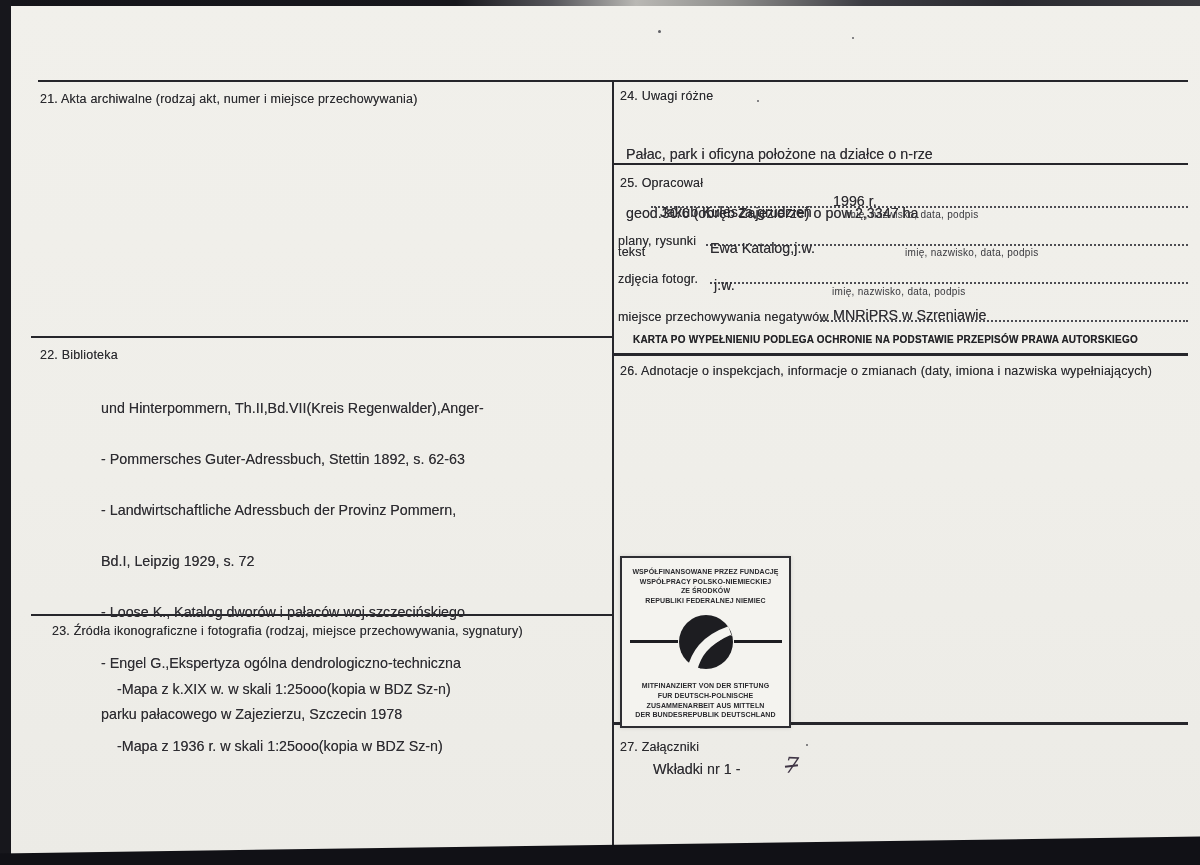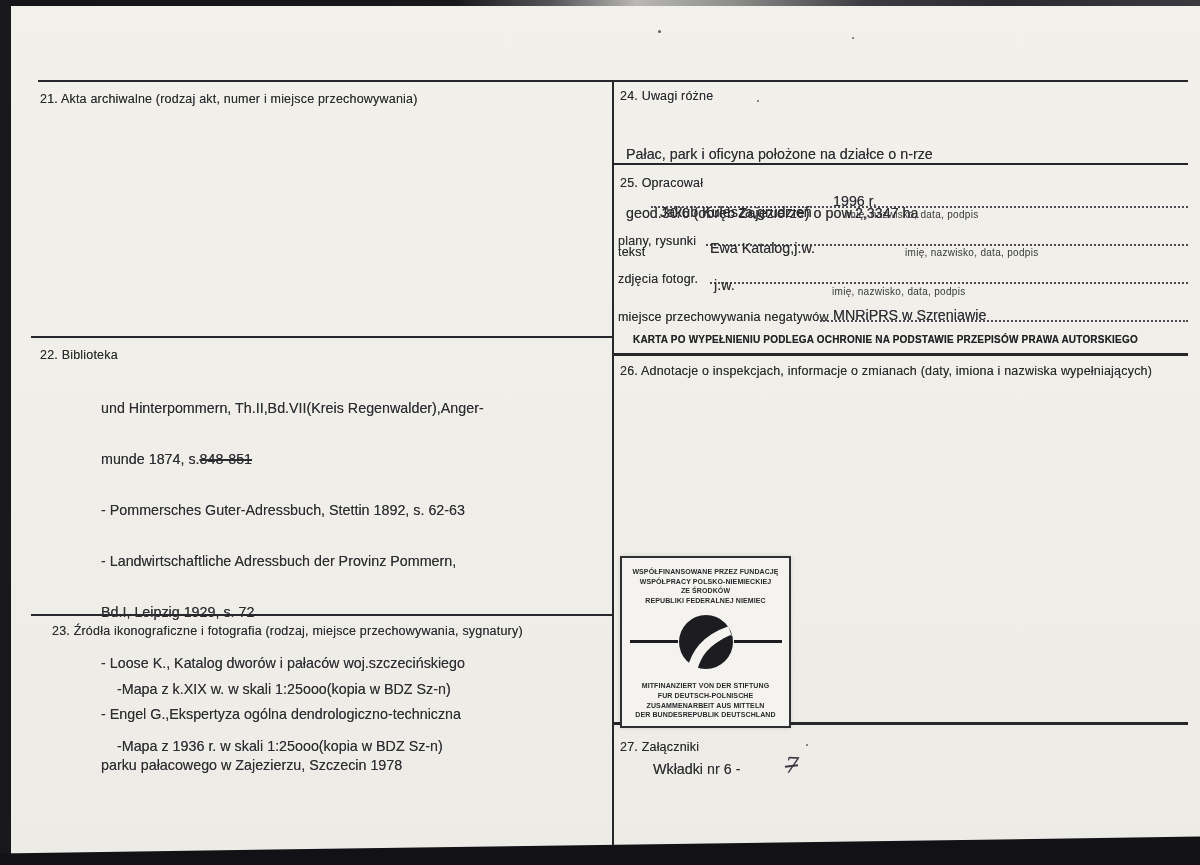--- a/index.html
+++ b/index.html
@@ -44,21 +44,20 @@
   <div class="abs hline" style="left:31px;top:614px;width:581px;"></div>
   <div class="abs hline" style="left:613px;top:163px;width:575px;"></div>
   <div class="abs hline thick" style="left:613px;top:353px;width:575px;"></div>
   <div class="abs hline thick" style="left:613px;top:722px;width:575px;"></div>
 
   <div class="abs form-label" style="left:40px;top:92px;">21. Akta archiwalne (rodzaj akt, numer i miejsce przechowywania)</div>
 
   <div class="abs form-label" style="left:40px;top:348px;">22. Biblioteka</div>
   <div class="abs typed" style="left:101px;top:366px;line-height:17px;">
     <div>und Hinterpommern, Th.II,Bd.VII(Kreis Regenwalder),Anger-</div>
-    <div><span>munde 1874, s.</span><span class="struck">848-851</span></div>
     <div>- Pommersches Guter-Adressbuch, Stettin 1892, s. 62-63</div>
     <div>- Landwirtschaftliche Adressbuch der Provinz Pommern,</div>
     <div>Bd.I, Leipzig 1929, s. 72</div>
     <div>- Loose K., Katalog dworów i pałaców woj.szczecińskiego</div>
     <div>- Engel G.,Ekspertyza ogólna dendrologiczno-techniczna</div>
     <div>parku pałacowego w Zajezierzu, Szczecin 1978</div>
     
   </div>
 
   <div class="abs form-label" style="left:40px;top:624px;margin-left:12px;">23. Źródła ikonograficzne i fotografia (rodzaj, miejsce przechowywania, sygnatury)</div>
@@ -115,21 +114,21 @@
     </svg>
     <div class="stamp-text">
       <div>MITFINANZIERT VON DER STIFTUNG</div>
       <div>FUR DEUTSCH-POLNISCHE</div>
       <div>ZUSAMMENARBEIT AUS MITTELN</div>
       <div>DER BUNDESREPUBLIK DEUTSCHLAND</div>
     </div>
   </div>
 
   <div class="abs form-label" style="left:620px;top:740px;">27. Załączniki</div>
-  <div class="abs typed" style="left:653px;top:761px;">Wkładki nr 6 -</div>
+  <div class="abs typed" style="left:653px;top:761px;">Wkładki nr 1 -</div>
   <div class="abs hand7" style="left:785px;top:753px;">
     <span>7</span>
     <span class="bar"></span>
   </div>
 
   <div class="abs speck" style="left:658px;top:30px;"></div>
   <div class="abs speck" style="left:852px;top:37px;width:2px;height:2px;"></div>
   <div class="abs speck" style="left:757px;top:100px;width:2px;height:2px;"></div>
   <div class="abs speck" style="left:806px;top:744px;width:2px;height:2px;"></div>
   <div class="abs edge-top"></div>

